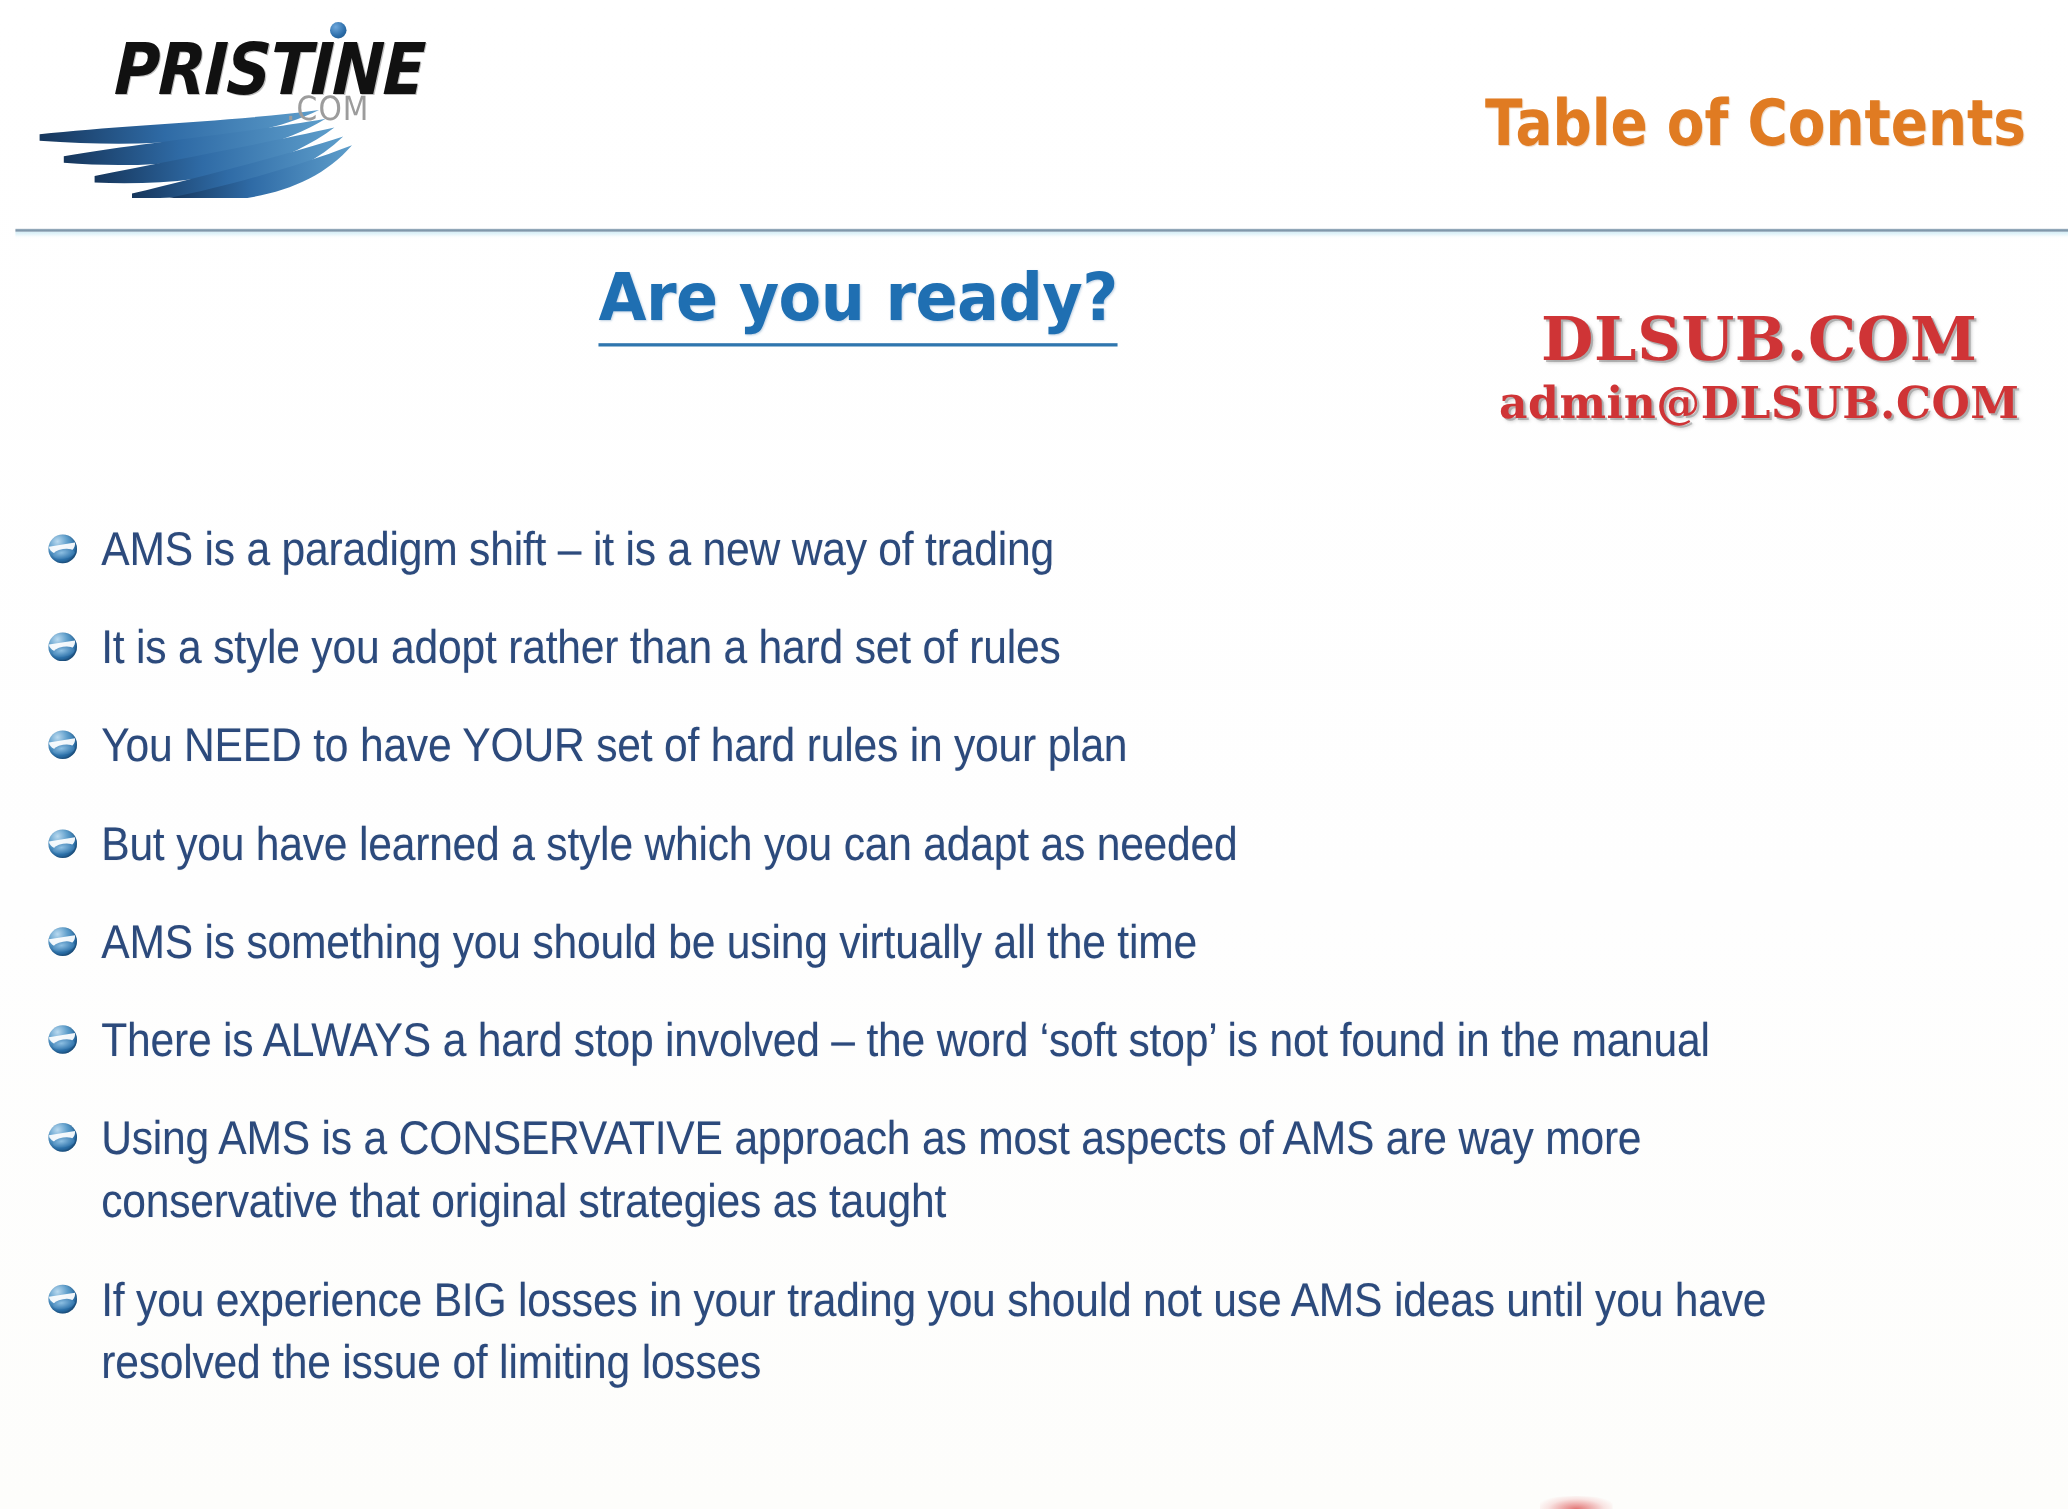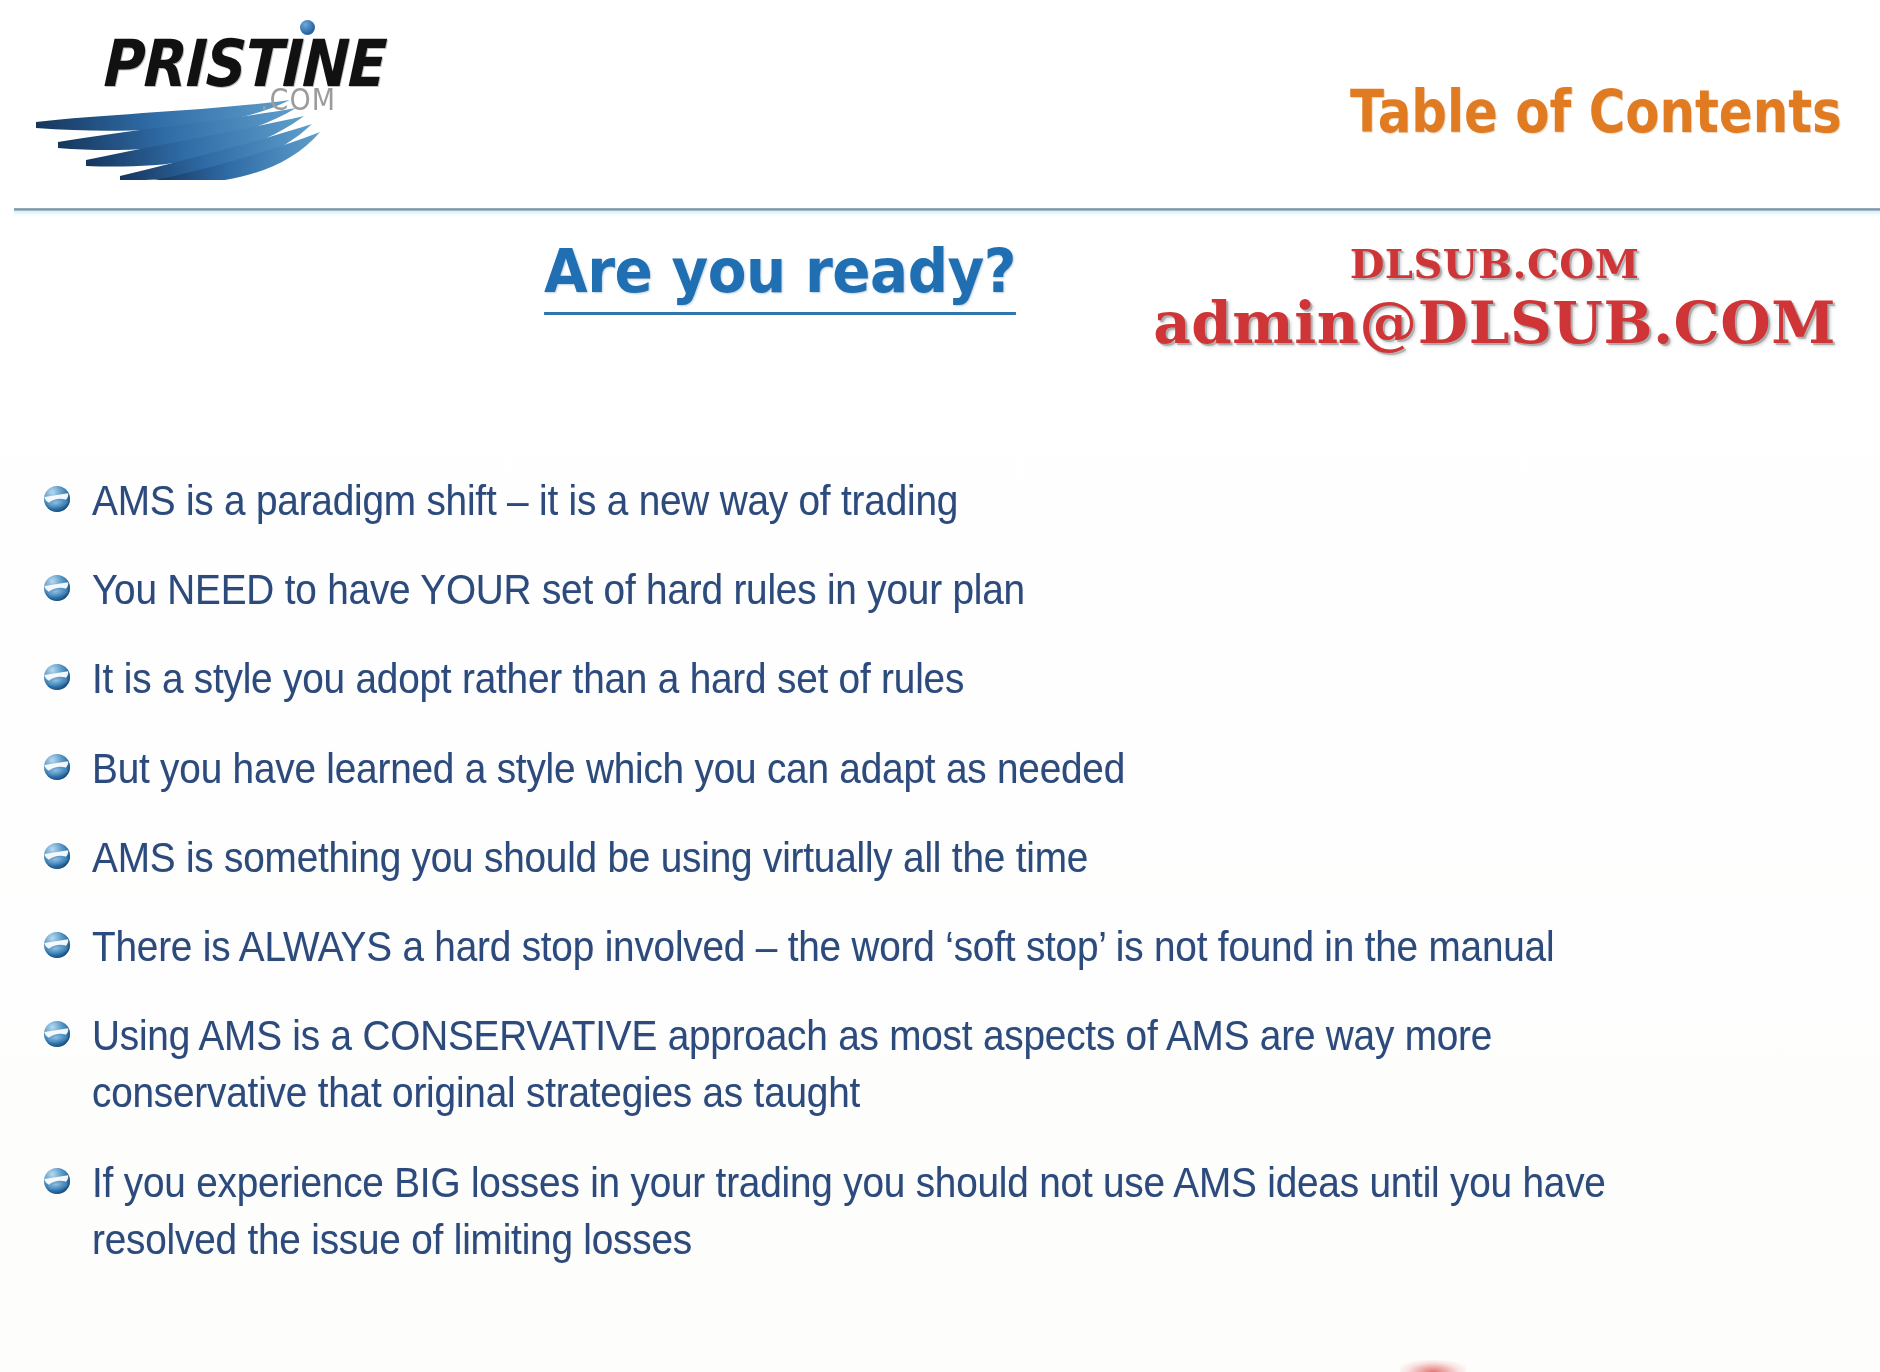--- a/index.html
+++ b/index.html
@@ -134,33 +134,34 @@
   .watermark {
     position: absolute;
     right: 44px;
     top: 240px;
     text-align: center;
     pointer-events: none;
   }
   .wm-line {
     font-family: "DejaVu Serif", serif;
     font-weight: 700;
-    font-size: 40px;
+    font-size: 55px;
     color: #cf3436;
     letter-spacing: 0.5px;
     line-height: 1.18;
     white-space: nowrap;
     -webkit-text-stroke: 3px #ffffff;
     paint-order: stroke fill;
     text-shadow:
       2px 2px 0 rgba(120,120,120,0.45),
       3px 3px 3px rgba(110,110,110,0.30);
+    margin-top: 36px;
   }
   .wm-line.second {
-    font-size: 58px;
+    font-size: 40px;
     margin-top: 2px;
   }
   .wm-corner {
     position: absolute;
     right: 388px;
     bottom: -4px;
     width: 66px;
     height: 12px;
     border-radius: 50% 50% 0 0;
     background: radial-gradient(ellipse at 50% 100%, rgba(218,70,70,0.75) 0%, rgba(235,150,150,0.25) 55%, rgba(255,255,255,0) 80%);
@@ -279,38 +280,38 @@
     </span>
     <span class="bullet-text">AMS is a paradigm shift – it is a new way of trading</span>
   </div>
 
   <div class="bullet-row">
     <span class="bullet-marker">
       <span class="sphere"></span>
         <span class="swoosh"></span>
         <span class="swoosh2"></span>
     </span>
+    <span class="bullet-text">It is a style you adopt rather than a hard set of rules</span>
+  </div>
+
+  <div class="bullet-row">
+    <span class="bullet-marker">
+      <span class="sphere"></span>
+        <span class="swoosh"></span>
+        <span class="swoosh2"></span>
+    </span>
     <span class="bullet-text">You NEED to have YOUR set of hard rules in your plan</span>
   </div>
 
   <div class="bullet-row">
     <span class="bullet-marker">
       <span class="sphere"></span>
         <span class="swoosh"></span>
         <span class="swoosh2"></span>
     </span>
-    <span class="bullet-text">It is a style you adopt rather than a hard set of rules</span>
-  </div>
-
-  <div class="bullet-row">
-    <span class="bullet-marker">
-      <span class="sphere"></span>
-        <span class="swoosh"></span>
-        <span class="swoosh2"></span>
-    </span>
     <span class="bullet-text">But you have learned a style which you can adapt as needed</span>
   </div>
 
 
   <div class="bullet-row">
     <span class="bullet-marker">
       <span class="sphere"></span>
         <span class="swoosh"></span>
         <span class="swoosh2"></span>
     </span>

